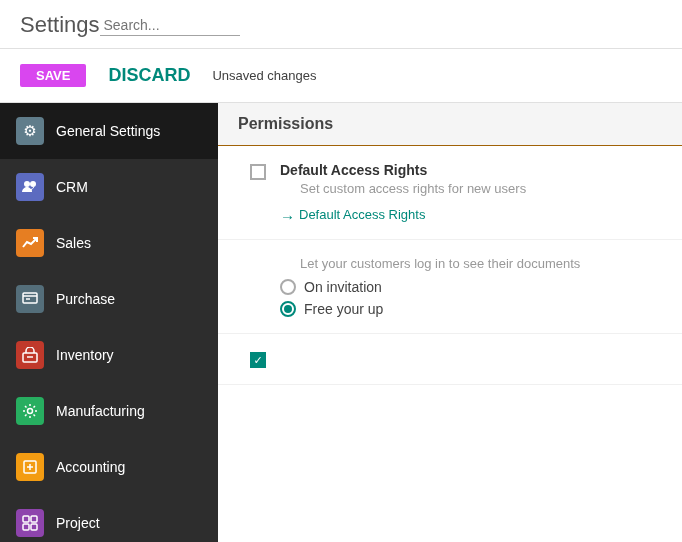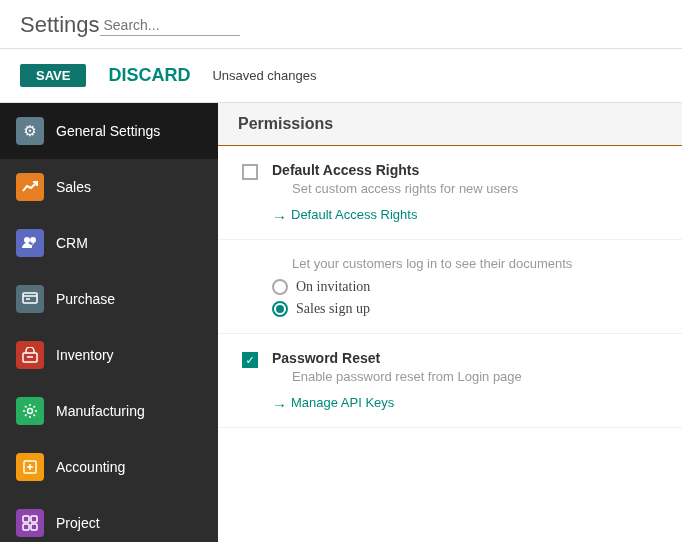--- a/index.html
+++ b/index.html
@@ -5,21 +5,21 @@
     * { box-sizing: border-box; margin: 0; padding: 0; }
     body { font-family: 'Segoe UI', Arial, sans-serif; font-size: 14px; background: #fff; width: 682px; height: 542px; overflow: hidden; }
 
     
     .header { display: flex; align-items: center; justify-content: flex-start; padding: 12px 20px 10px 20px; border-bottom: 1px solid #e0e0e0; }
     .header-title { font-size: 22px; font-weight: 400; color: #555; }
     .header-search { border: none; border-bottom: 1px solid #a3a3a3; outline: none; font-size: 14px; color: #888; width: 140px; padding: 2px 4px; background: transparent; }
 
     
     .toolbar { display: flex; align-items: center; gap: 12px; padding: 10px 20px; border-bottom: 1px solid #e0e0e0; }
-    .btn-save { background: #0f766e; color: #fff; border: none; padding: 4px 16px; font-size: 13px; font-weight: 600; cursor: pointer; border-radius: 2px; }
+    .btn-save { background: #d946ef; color: #fff; border: none; padding: 4px 16px; font-size: 13px; font-weight: 600; cursor: pointer; border-radius: 2px; }
     .btn-discard { background: transparent; color: #00897b; border: none; padding: 6px 10px; font-size: 18px; font-weight: 600; cursor: pointer; border-radius: 2px; }
     .unsaved-text { color: #404040; font-size: 13px; }
 
     
     .main { display: flex; height: calc(542px - 48px - 48px); }
 
     
     .sidebar { width: 218px; background: #2d2d2d; flex-shrink: 0; overflow-y: auto; }
     .sidebar-item { display: flex; align-items: center; gap: 12px; padding: 14px 16px; cursor: pointer; color: #fff; font-size: 14px; }
     .sidebar-item.active { background: #1a1a1a; }
@@ -30,29 +30,29 @@
     .icon-purchase { background: #546e7a; }
     .icon-inventory { background: #c0392b; }
     .icon-manufacturing { background: #27ae60; }
     .icon-accounting { background: #f39c12; }
     .icon-project { background: #8e44ad; }
 
     
     .content { flex: 1; padding: 0; overflow-y: auto; background: #fff; }
     .section-header { background: #f5f5f5; padding: 12px 20px; font-size: 16px; font-weight: 600; color: #444; border-bottom: 1px solid #a16207; }
 
-    .perm-item { display: flex; align-items: flex-start; padding: 16px 24px; border-bottom: 1px solid #f0f0f0; gap: 14px; }
+    .perm-item { display: flex; align-items: flex-start; padding: 16px 32px; border-bottom: 1px solid #f0f0f0; gap: 14px; }
     .perm-checkbox-area { padding-top: 2px; flex-shrink: 0; }
     .perm-checkbox { width: 16px; height: 16px; border: 2px solid #aaa; background: #fff; display: flex; align-items: center; justify-content: center; cursor: pointer; }
     .perm-checkbox.checked { background: #00897b; border-color: #00897b; }
     .perm-checkbox.checked::after { content: '✓'; color: #fff; font-size: 11px; }
     .perm-body { flex: 1; }
     .perm-title { font-weight: 700; color: #333; font-size: 14px; margin-bottom: 3px; }
     .perm-desc { color: #999; font-size: 13px; margin-bottom: 8px; margin-left: 20px; }
-    .radio-group { display: flex; flex-direction: column; gap: 6px; margin-top: 6px; font-family: Liberation Serif, serif; }
+    .radio-group { display: flex; flex-direction: column; gap: 6px; margin-top: 6px; }
     .radio-item { display: flex; align-items: center; gap: 8px; cursor: pointer; }
     .radio-circle { width: 16px; height: 16px; border-radius: 50%; border: 2px solid #aaa; display: flex; align-items: center; justify-content: center; flex-shrink: 0; }
     .radio-circle.selected { border-color: #00897b; }
     .radio-circle.selected::after { content: ''; width: 8px; height: 8px; border-radius: 50%; background: #00897b; }
     .radio-label { font-size: 14px; color: #444; }
     .link-arrow { color: #00897b; font-size: 13px; font-weight: 500; cursor: pointer; margin-top: 10px; display: flex; align-items: center; gap: 4px; }
     .link-arrow::before { content: '→'; font-size: 15px; }
   </style>
 </head>
 <body>
@@ -69,38 +69,38 @@
 </div>
 
 <div class="main">
 
   <div class="sidebar">
     <div class="sidebar-item active">
       <div class="sidebar-icon icon-general">⚙</div>
       <span>General Settings</span>
     </div>
     <div class="sidebar-item">
-      <div class="sidebar-icon icon-sales">
-        <svg width="16" height="16" viewBox="0 0 16 16" fill="white">
-            <polyline points="1,12 5,7 9,9 15,3" stroke="white" stroke-width="2" fill="none"></polyline>
-            <polyline points="11,3 15,3 15,7" stroke="white" stroke-width="2" fill="none"></polyline>
-          </svg>
-      </div>
-      <span>Sales</span>
-    </div>
-    <div class="sidebar-item">
       <div class="sidebar-icon icon-crm">
         <svg width="16" height="16" viewBox="0 0 16 16" fill="white">
             <circle cx="5" cy="5" r="3" fill="white"></circle>
             <circle cx="11" cy="5" r="3" fill="white"></circle>
             <path d="M0 13c0-3 3-5 5-5s5 2 5 5" fill="white"></path>
             <path d="M9 13c0-2.5 1.5-4.5 3-4.5" stroke="white" fill="none"></path>
           </svg>
       </div>
       <span>CRM</span>
+    </div>
+    <div class="sidebar-item">
+      <div class="sidebar-icon icon-sales">
+        <svg width="16" height="16" viewBox="0 0 16 16" fill="white">
+            <polyline points="1,12 5,7 9,9 15,3" stroke="white" stroke-width="2" fill="none"></polyline>
+            <polyline points="11,3 15,3 15,7" stroke="white" stroke-width="2" fill="none"></polyline>
+          </svg>
+      </div>
+      <span>Sales</span>
     </div>
     <div class="sidebar-item">
       <div class="sidebar-icon icon-purchase">
         <svg width="16" height="16" viewBox="0 0 16 16" fill="white">
             <rect x="1" y="2" width="14" height="10" rx="1" stroke="white" stroke-width="1.5" fill="none"></rect>
             <line x1="1" y1="5" x2="15" y2="5" stroke="white" stroke-width="1.5"></line>
             <line x1="4" y1="8" x2="8" y2="8" stroke="white" stroke-width="1.5"></line>
           </svg>
       </div>
       <span>Purchase</span>
@@ -167,31 +167,26 @@
       <div class="perm-checkbox-area" style="width:16px;"></div>
       <div class="perm-body">
         <div class="perm-desc">Let your customers log in to see their documents</div>
         <div class="radio-group">
           <div class="radio-item">
             <div class="radio-circle"></div>
             <span class="radio-label">On invitation</span>
           </div>
           <div class="radio-item">
             <div class="radio-circle selected"></div>
-            <span class="radio-label">Sales sign up</span>
+            <span class="radio-label">Free your up</span>
           </div>
         </div>
       </div>
     </div>
 
     <div class="perm-item">
       <div class="perm-checkbox-area">
         <div class="perm-checkbox checked"></div>
       </div>
-      <div class="perm-body">
-        <div class="perm-title">Password Reset</div>
-        <div class="perm-desc">Enable password reset from Login page</div>
-        <div class="link-arrow">Manage API Keys</div>
-      </div>
     </div>
 
   </div>
 </div>
 
 </body></html>

